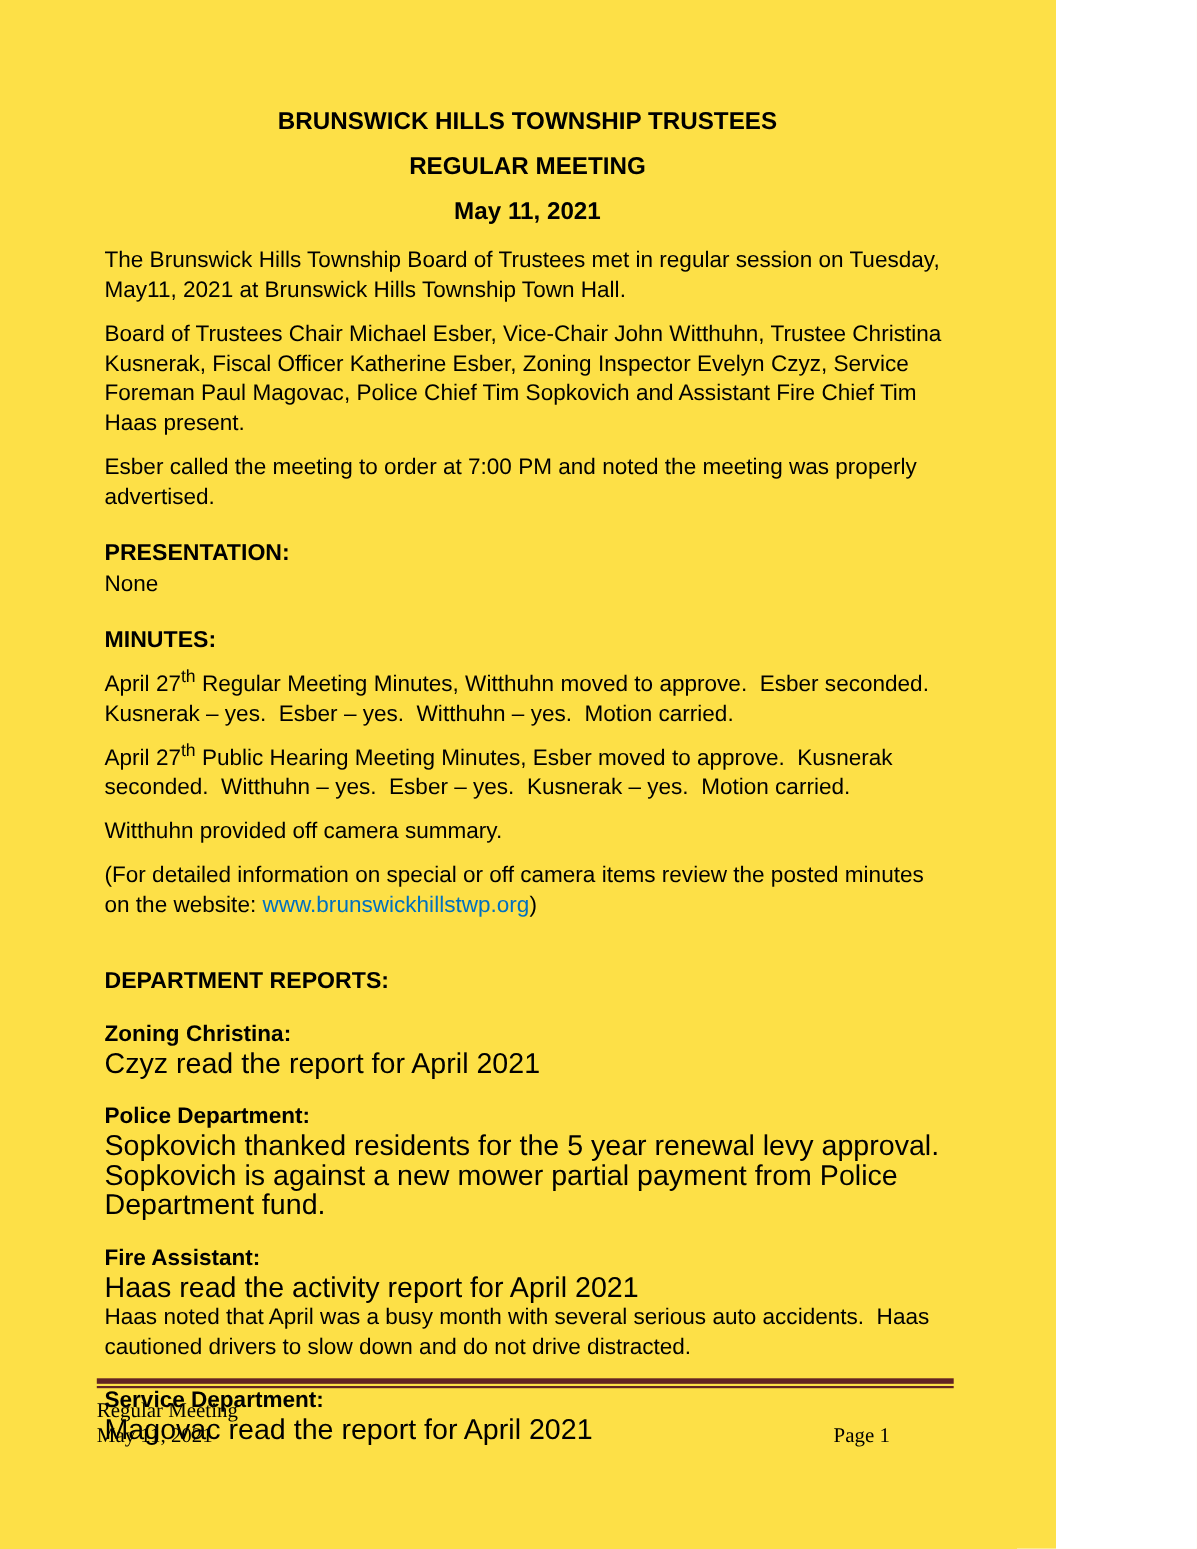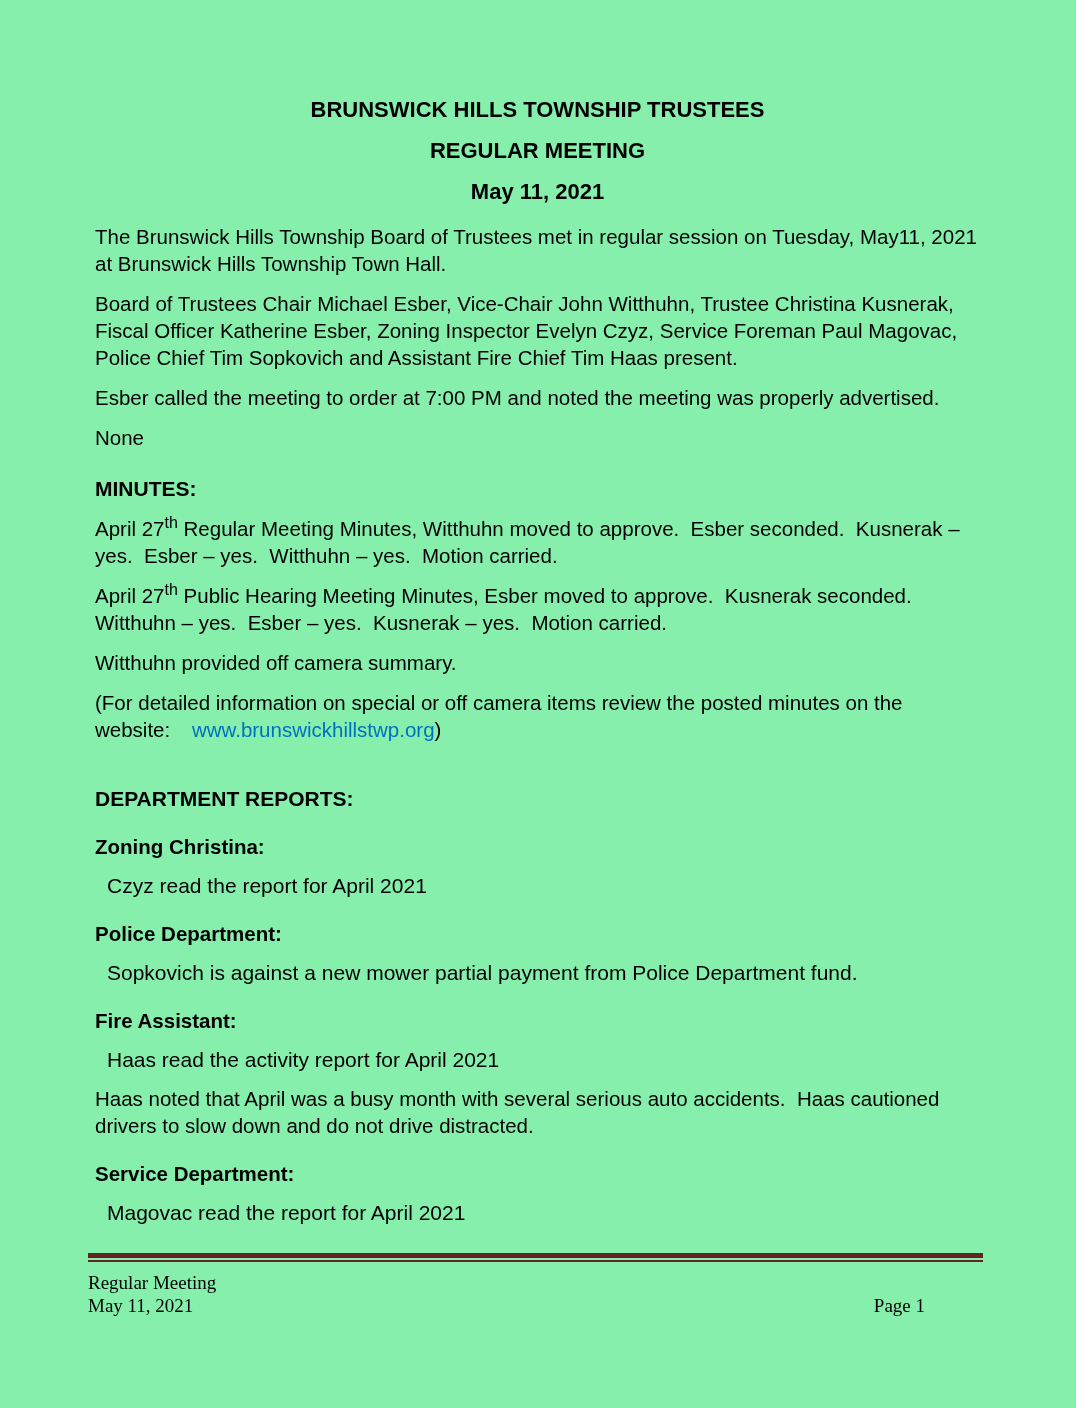--- a/index.html
+++ b/index.html
@@ -2,23 +2,23 @@
 <html style="--link-color: #0070c0; --rule-color: #632423;"><head>
 <meta charset="utf-8">
 <style>
   html, body {
     margin: 0;
     padding: 0;
     background: #ffffff;
   }
   .page {
     position: relative;
-    width: 1076px;
+    width: 960px;
     height: 1408px;
-    background: #86efac;
+    background: #fde047;
     font-family: "Liberation Sans", sans-serif;
     color: #000000;
     overflow: hidden;
     box-sizing: border-box;
   }
   .content {
     position: absolute;
     top: 96px;
     left: 95px;
     right: 96px;
@@ -45,34 +45,33 @@
   .section-heading.gap-after {
     margin-bottom: 13px;
   }
   .dept-heading {
     font-size: 20.5px;
     font-weight: bold;
     line-height: 27px;
     margin: 21px 0 0 0;
   }
   .dept-line {
-    font-size: 21px;
+    font-size: 26px;
     line-height: 27px;
-    margin: 12px;
+    margin: 0;
     white-space: pre-wrap;
   }
   sup {
     font-size: 16px;
     line-height: 0;
   }
   .link {
     color: var(--link-color, #0070c0);
     text-decoration: none;
     cursor: pointer;
-    margin-left: 16px;
   }
   .footer {
     position: absolute;
     left: 88px;
     right: 93px;
     top: 1253px;
   }
   .rule-thick {
     height: 5px;
     background: var(--rule-color, #632423);
@@ -102,38 +101,40 @@
   <div class="content">
 
     <div class="title-line">BRUNSWICK HILLS TOWNSHIP TRUSTEES</div>
     <div class="title-line">REGULAR MEETING</div>
     <div class="title-line">May 11, 2021</div>
 
     <p class="para" style="margin-top:18px">The Brunswick Hills Township Board of Trustees met in regular session on Tuesday, May11, 2021 at Brunswick Hills Township Town Hall.</p>
     <p class="para">Board of Trustees Chair Michael Esber, Vice-Chair John Witthuhn, Trustee Christina Kusnerak, Fiscal Officer Katherine Esber, Zoning Inspector Evelyn Czyz, Service Foreman Paul Magovac, Police Chief Tim Sopkovich and Assistant Fire Chief Tim Haas present.</p>
     <p class="para">Esber called the meeting to order at 7:00 PM and noted the meeting was properly advertised.</p>
 
+    <div class="section-heading">PRESENTATION:</div>
     <p class="para">None</p>
 
     <div class="section-heading gap-after">MINUTES:</div>
 
     <p class="para"><span>April 27</span><sup>th</sup><span> Regular Meeting Minutes, Witthuhn moved to approve.  Esber seconded.  Kusnerak – yes.  Esber – yes.  Witthuhn – yes.  Motion carried.</span></p>
 
     <p class="para"><span>April 27</span><sup>th</sup><span> Public Hearing Meeting Minutes, Esber moved to approve.  Kusnerak seconded.  Witthuhn – yes.  Esber – yes.  Kusnerak – yes.  Motion carried.</span></p>
 
     <p class="para">Witthuhn provided off camera summary.</p>
 
     <p class="para"><span>(For detailed information on special or off camera items review the posted minutes on the website: </span><a class="link">www.brunswickhillstwp.org</a><span>)</span></p>
 
     <div class="section-heading" style="margin-top:42px">DEPARTMENT REPORTS:</div>
 
     <div class="dept-heading">Zoning Christina:</div>
     <p class="dept-line">Czyz read the report for April 2021</p>
 
     <div class="dept-heading">Police Department:</div>
+    <p class="dept-line">Sopkovich thanked residents for the 5 year renewal levy approval.</p>
     <p class="dept-line">Sopkovich is against a new mower partial payment from Police Department fund.</p>
 
     <div class="dept-heading">Fire Assistant:</div>
     <p class="dept-line">Haas read the activity report for April 2021</p>
     <p class="para" style="">Haas noted that April was a busy month with several serious auto accidents.  Haas cautioned drivers to slow down and do not drive distracted.</p>
 
     <div class="dept-heading">Service Department:</div>
     <p class="dept-line">Magovac read the report for April 2021</p>
 
   </div>

